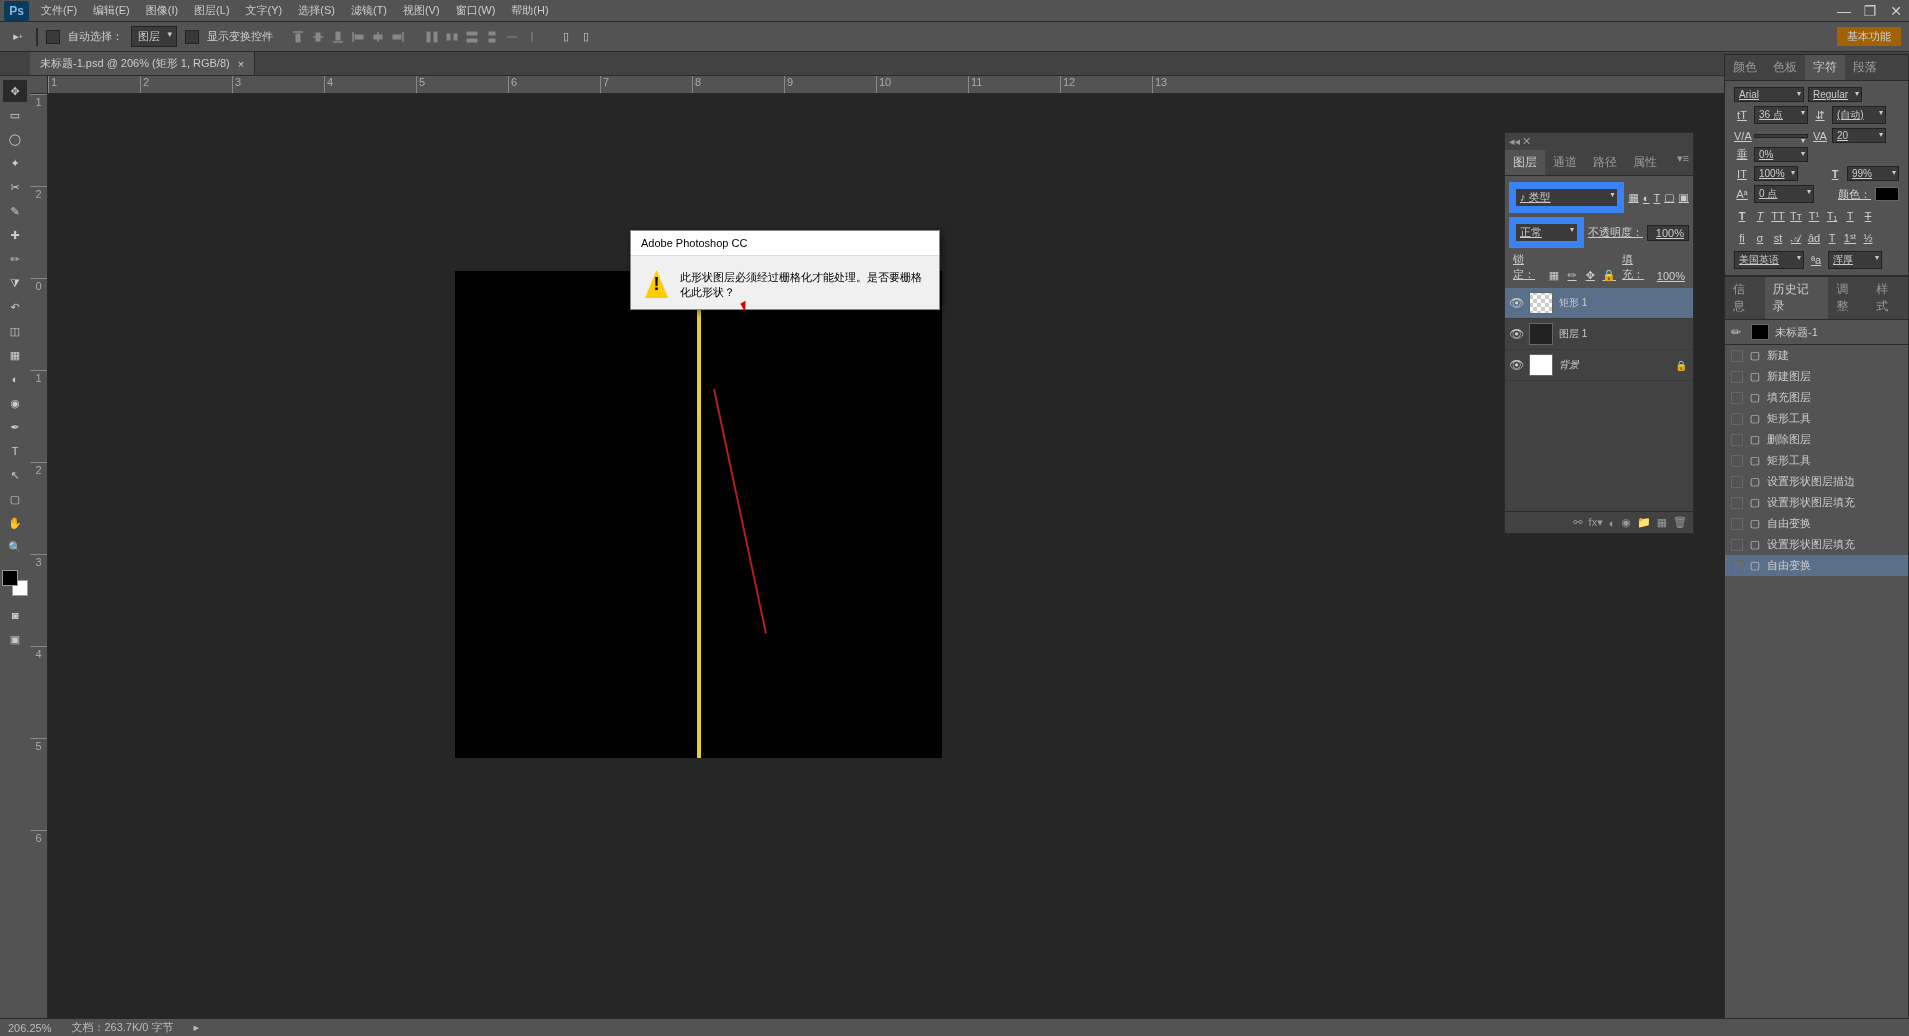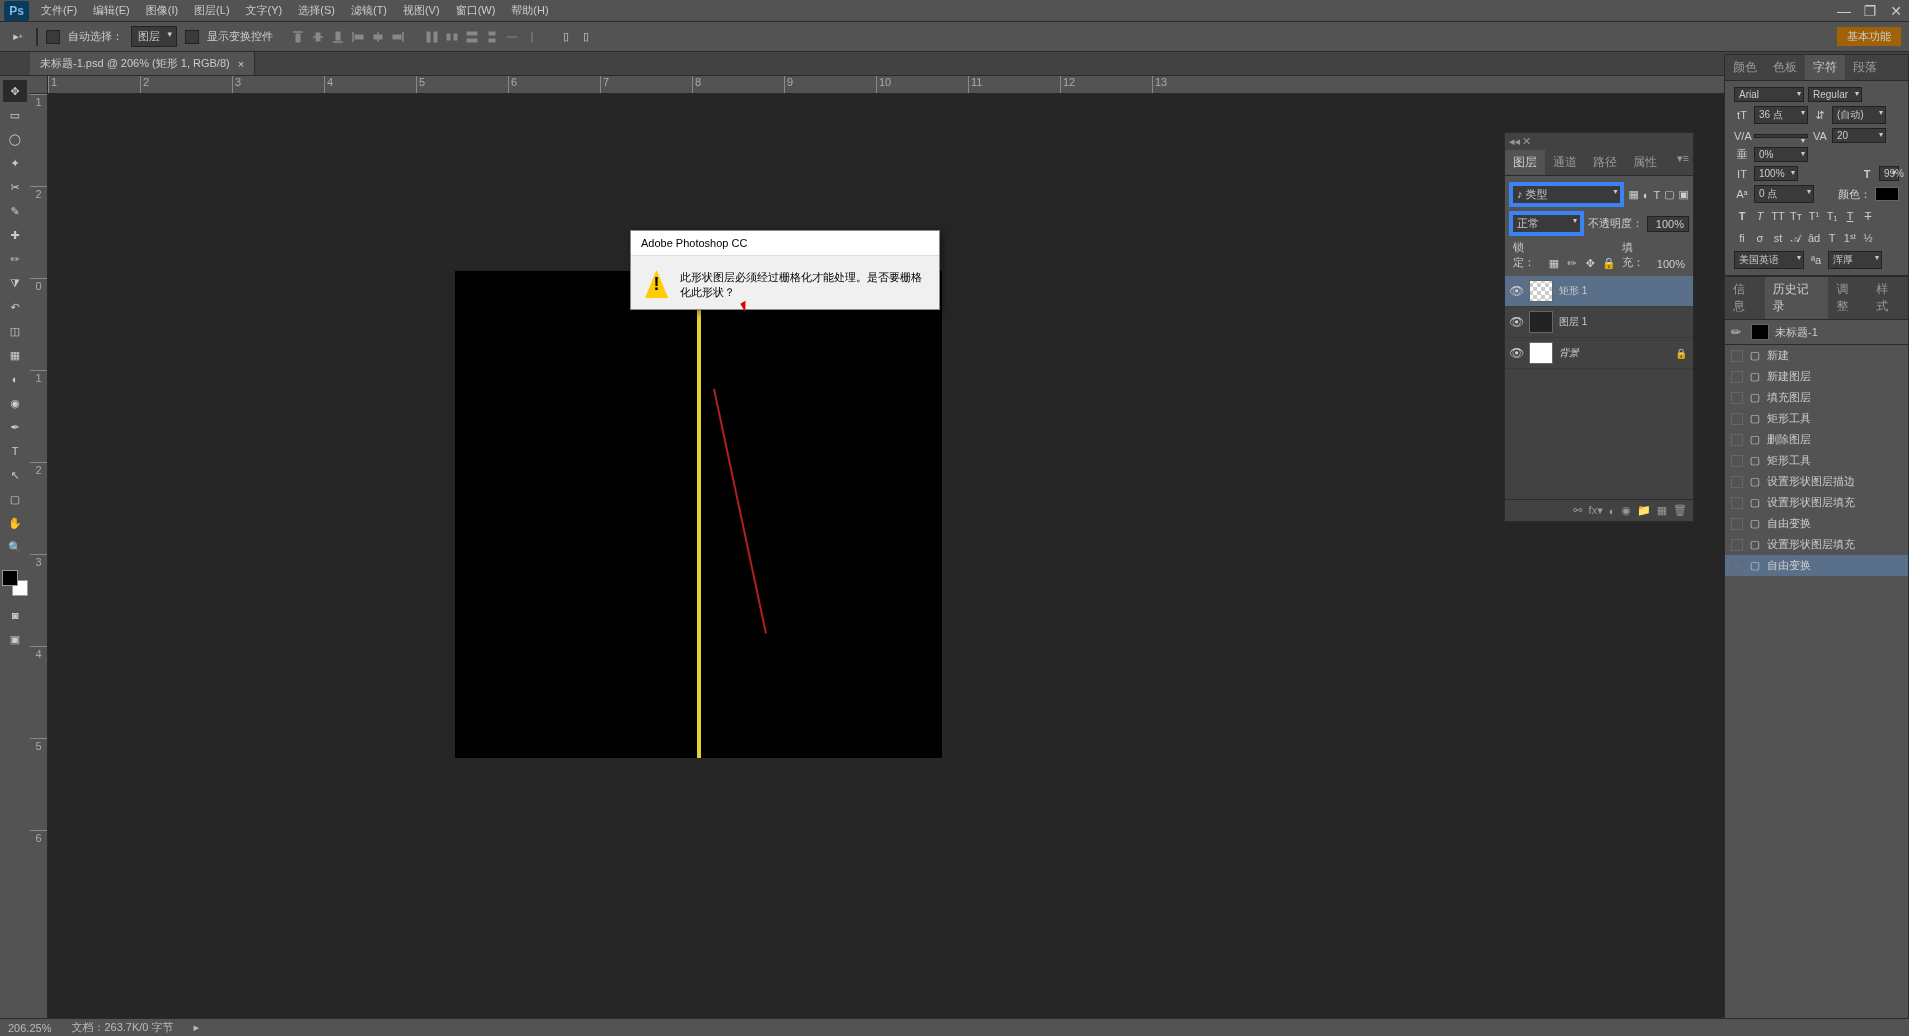--- a/index.html
+++ b/index.html
@@ -36,23 +36,23 @@
 .ruler-corner { position: absolute; top: 0; left: 0; width: 18px; height: 18px; background: #535353; border-right: 1px solid #2a2a2a; border-bottom: 1px solid #2a2a2a; }
 .canvas { position: absolute; top: 195px; left: 425px; width: 487px; height: 487px; background: #000; }
 .canvas .yellow-line { position: absolute; left: 242px; top: 0; width: 4px; height: 100%; background: #e8d030; }
 .canvas .red-line { position: absolute; left: 258px; top: 118px; width: 2px; height: 250px; background: #b02020; transform: rotate(-12deg); transform-origin: top; }
 .panels-mid { position: absolute; right: 215px; top: 132px; width: 190px; }
 .panel { background: #535353; border: 1px solid #2a2a2a; }
 .panel-tabs { display: flex; background: #424242; border-bottom: 1px solid #2a2a2a; }
 .panel-tab { padding: 4px 8px; cursor: pointer; color: #999; font-size: 12px; }
 .panel-tab.active { background: #535353; color: #ccc; }
 .panel-close-icons { margin-left: auto; display: flex; gap: 2px; padding: 2px 4px; font-size: 9px; color: #999; }
-.panel-body { padding: 4px; }
+.panel-body { padding: 4px; text-decoration: underline; }
 .panel-row { display: flex; align-items: center; gap: 4px; padding: 2px 0; font-size: 10px; }
-.panel-row .dd { flex: 1; background: #3a3a3a; padding: 1px 4px; border: 4px solid #3b82f6; position: relative; }
+.panel-row .dd { flex: 1; background: #3a3a3a; padding: 1px 4px; border: 7px solid #3b82f6; position: relative; }
 .panel-row .dd::after { content: '▾'; position: absolute; right: 3px; top: 1px; font-size: 8px; }
 .panel-row .val { background: #3a3a3a; padding: 1px 4px; border: 1px solid #222; width: 42px; text-align: right; }
 .lock-row { display: flex; align-items: flex-end; gap: 6px; padding: 2px 4px; font-size: 10px; }
 .lock-row .ico { width: 14px; height: 14px; display: flex; align-items: center; justify-content: center; font-size: 11px; }
 .layer-list { background: #424242; }
 .layer-item { display: flex; align-items: center; padding: 4px; gap: 6px; border-bottom: 1px solid #3a3a3a; }
 .layer-item.sel { background: #5a6f8a; }
 .layer-item .eye { width: 14px; font-size: 12px; }
 .layer-item .thumb { width: 24px; height: 22px; background: #222; border: 1px solid #666; }
 .layer-item .thumb.white { background: #fff; }
@@ -368,21 +368,21 @@
         <span class="inp">20</span>
       </div>
       <div class="field-row">
         <span class="lbl-ic">垂</span>
         <span class="inp">0%</span>
       </div>
       <div class="field-row">
         <span class="lbl-ic">IT</span>
         <span class="inp" style="width:44px">100%</span>
         <span class="lbl-ic" style="margin-left:auto"><b>T</b></span>
-        <span class="inp" style="width:20px">99%</span>
+        <span class="inp" style="width:52px">99%</span>
       </div>
       <div class="field-row">
         <span class="lbl-ic">Aᵃ</span>
         <span class="inp" style="width:60px">0 点</span>
         <span style="margin-left:auto">颜色：</span>
         <span style="width:24px;height:14px;background:#000;border:1px solid #666"></span>
       </div>
       <div class="type-btns">
         <span class="tb">
             <b>T</b>

